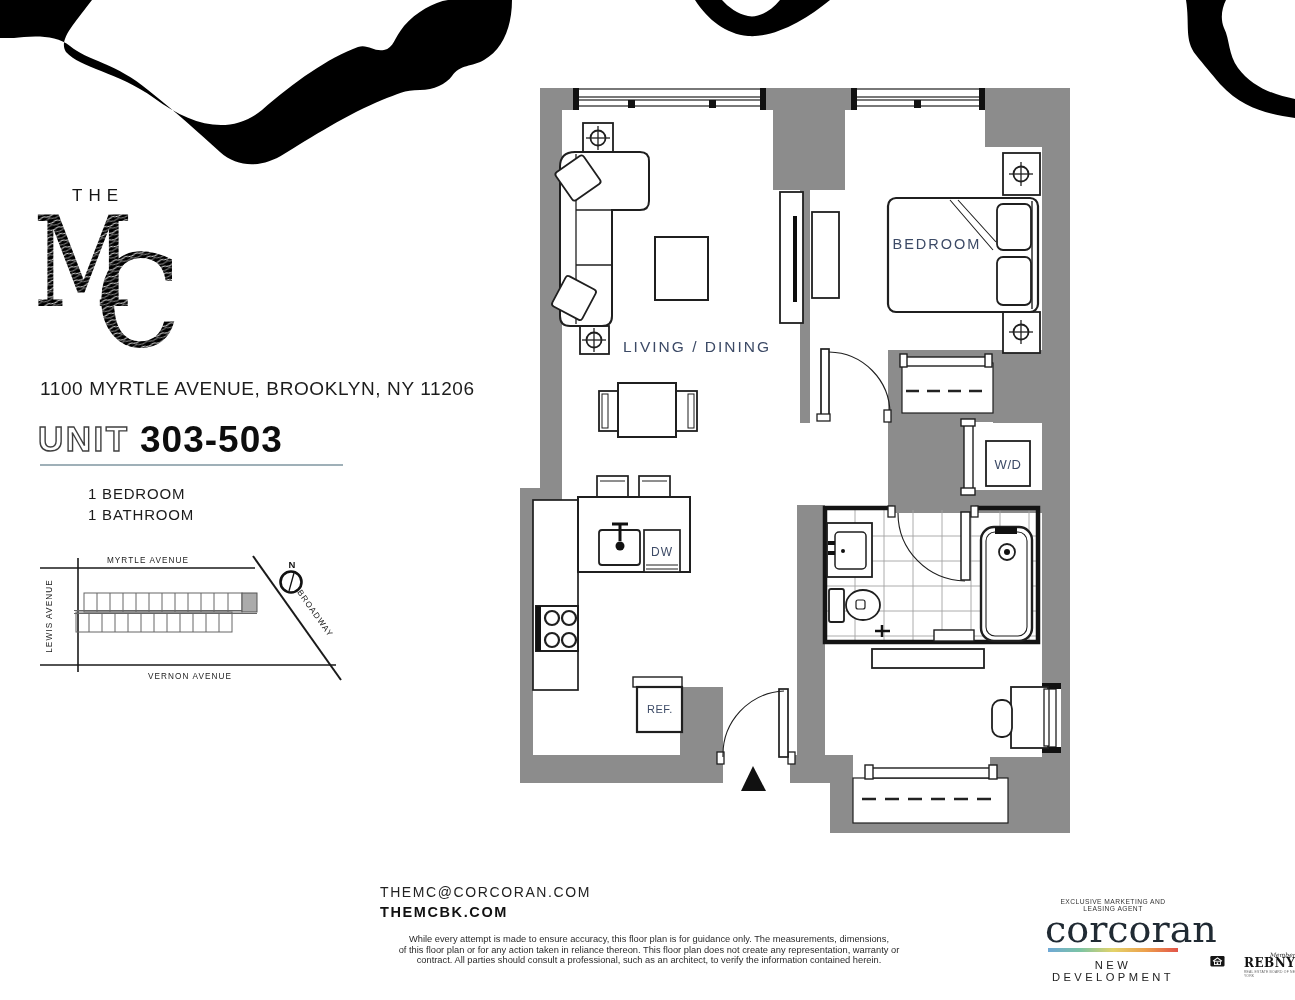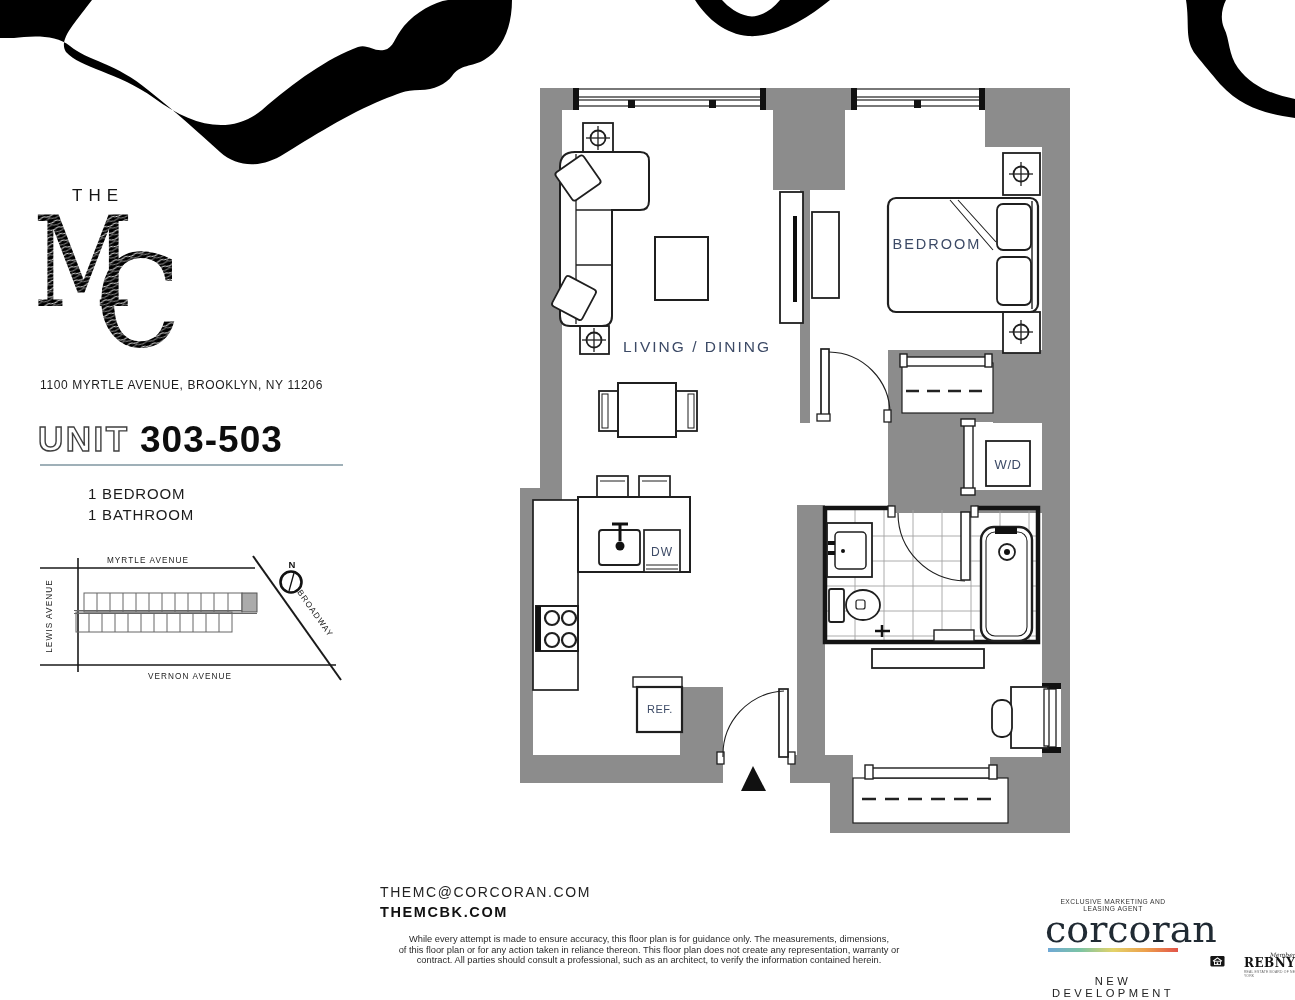--- a/index.html
+++ b/index.html
@@ -1,33 +1,33 @@
 <!DOCTYPE html>
 <html style="--wall: #8c8c8c; --plan-label: #3c4a66; --divider: #9fb0b8;"><head>
 <meta charset="utf-8">
 <style>
   html,body{margin:0;padding:0;}
   body{width:1295px;height:1000px;position:relative;background:#fff;overflow:hidden;
        font-family:"Liberation Sans", sans-serif;color:#1a1a1a;}
   .abs{position:absolute;}
   
   .the{font-size:17px;letter-spacing:6px;color:#151515;}
-  .address{font-size:12px;letter-spacing:.6px;color:#1c1c1c;}
+  .address{font-size:19px;letter-spacing:.6px;color:#1c1c1c;}
   .divider{height:2px;background:var(--divider,#9fb0b8);}
   .specs{font-size:15px;line-height:21px;letter-spacing:.8px;color:#1c1c1c;margin-left:48px;}
   
   .contact{text-align:left;}
   .contact .email{font-size:14px;letter-spacing:1.6px;color:#222;}
   .contact .site{font-size:14.5px;letter-spacing:1.6px;font-weight:bold;color:#111;margin-top:4px;}
   .disclaimer{font-size:9.3px;line-height:10.6px;color:#2b2b2b;text-align:center;}
   .agent{font-size:6.7px;letter-spacing:.45px;color:#333;text-align:center;}
   .corcoran{font-family:"DejaVu Serif", serif;font-size:38px;color:#202a33;text-align:center;
             line-height:32px;margin-top:1px;}
   .brandbar{height:3.5px;width:130px;margin:3px auto 0 auto;}
-  .newdev{font-size:11.2px;letter-spacing:3.4px;color:#222;text-align:center;margin-top:23px;}
+  .newdev{font-size:11.2px;letter-spacing:3.4px;color:#222;text-align:center;margin-top:7px;}
   .rebny{display:flex;align-items:flex-start;gap:19px;}
   .rebny .member{font-family:"DejaVu Serif", serif;font-style:italic;font-size:6px;color:#222;
                  margin-left:26px;line-height:6px;}
   .rebny .name{font-family:"DejaVu Serif", serif;font-size:12px;font-weight:bold;color:#111;
                line-height:11px;letter-spacing:.5px;}
   .rebny .tag{font-size:3.4px;color:#666;letter-spacing:.2px;margin-top:1px;}
   
   .wall{fill:var(--wall,#8c8c8c);}
   .plan-label{fill:var(--plan-label,#3c4a66);font-family:"Liberation Sans",sans-serif;}
   .fx{fill:#fff;stroke:#1f1f1f;}

